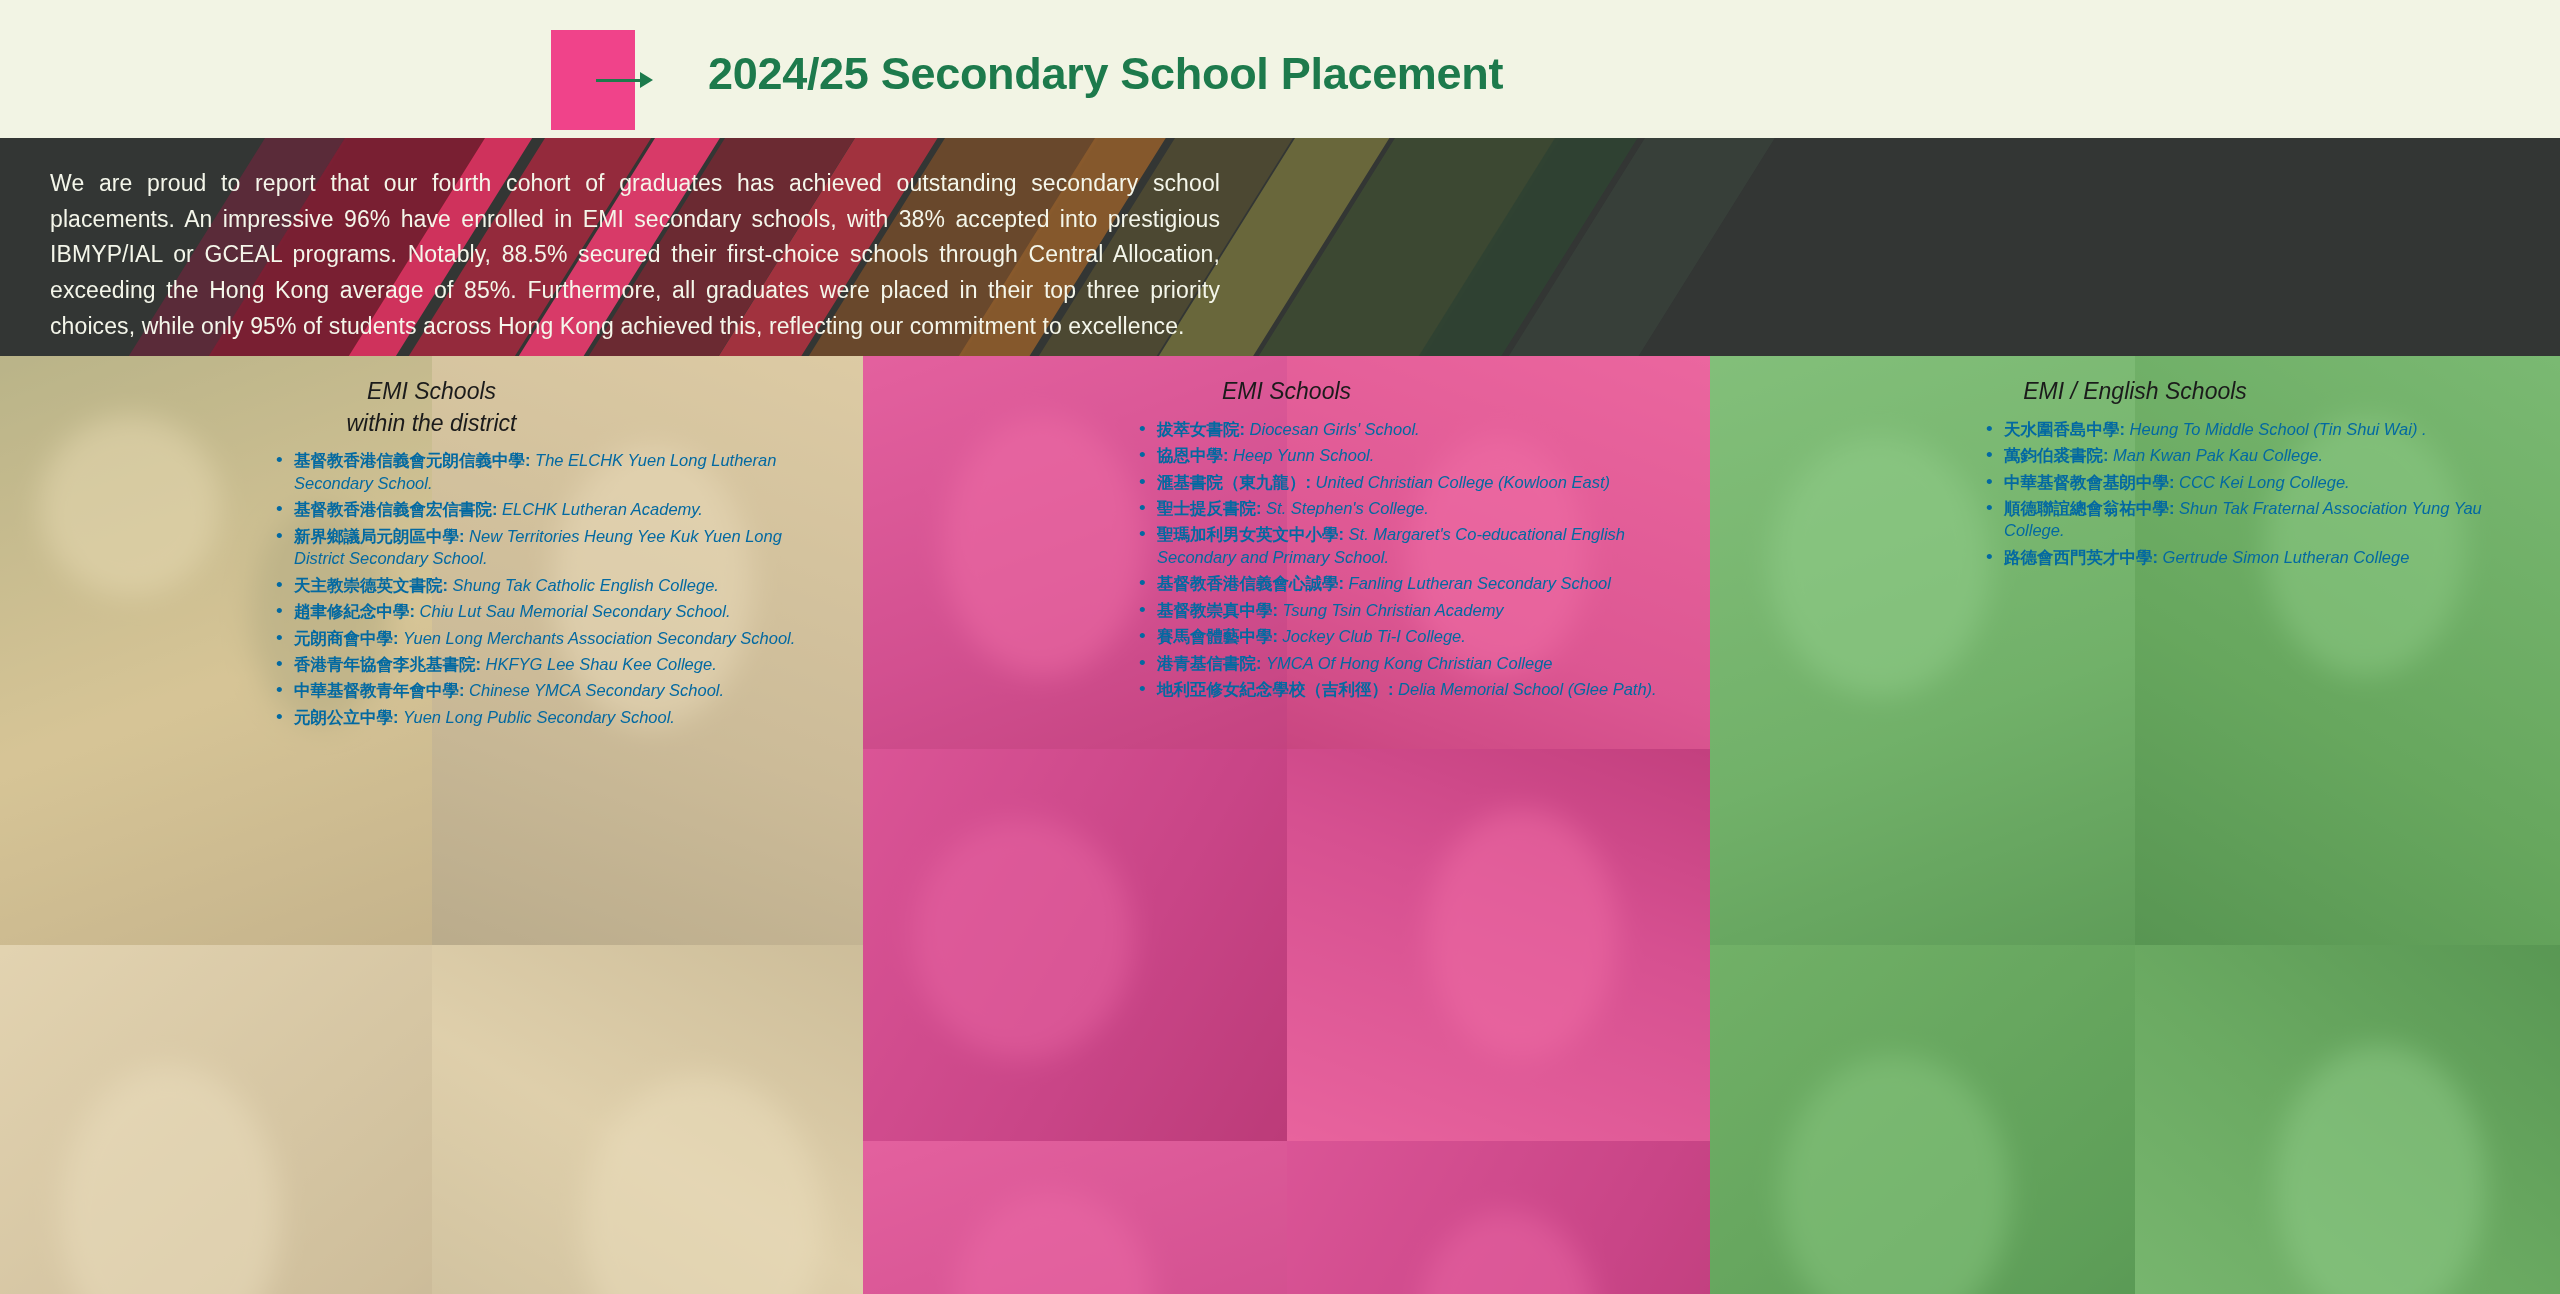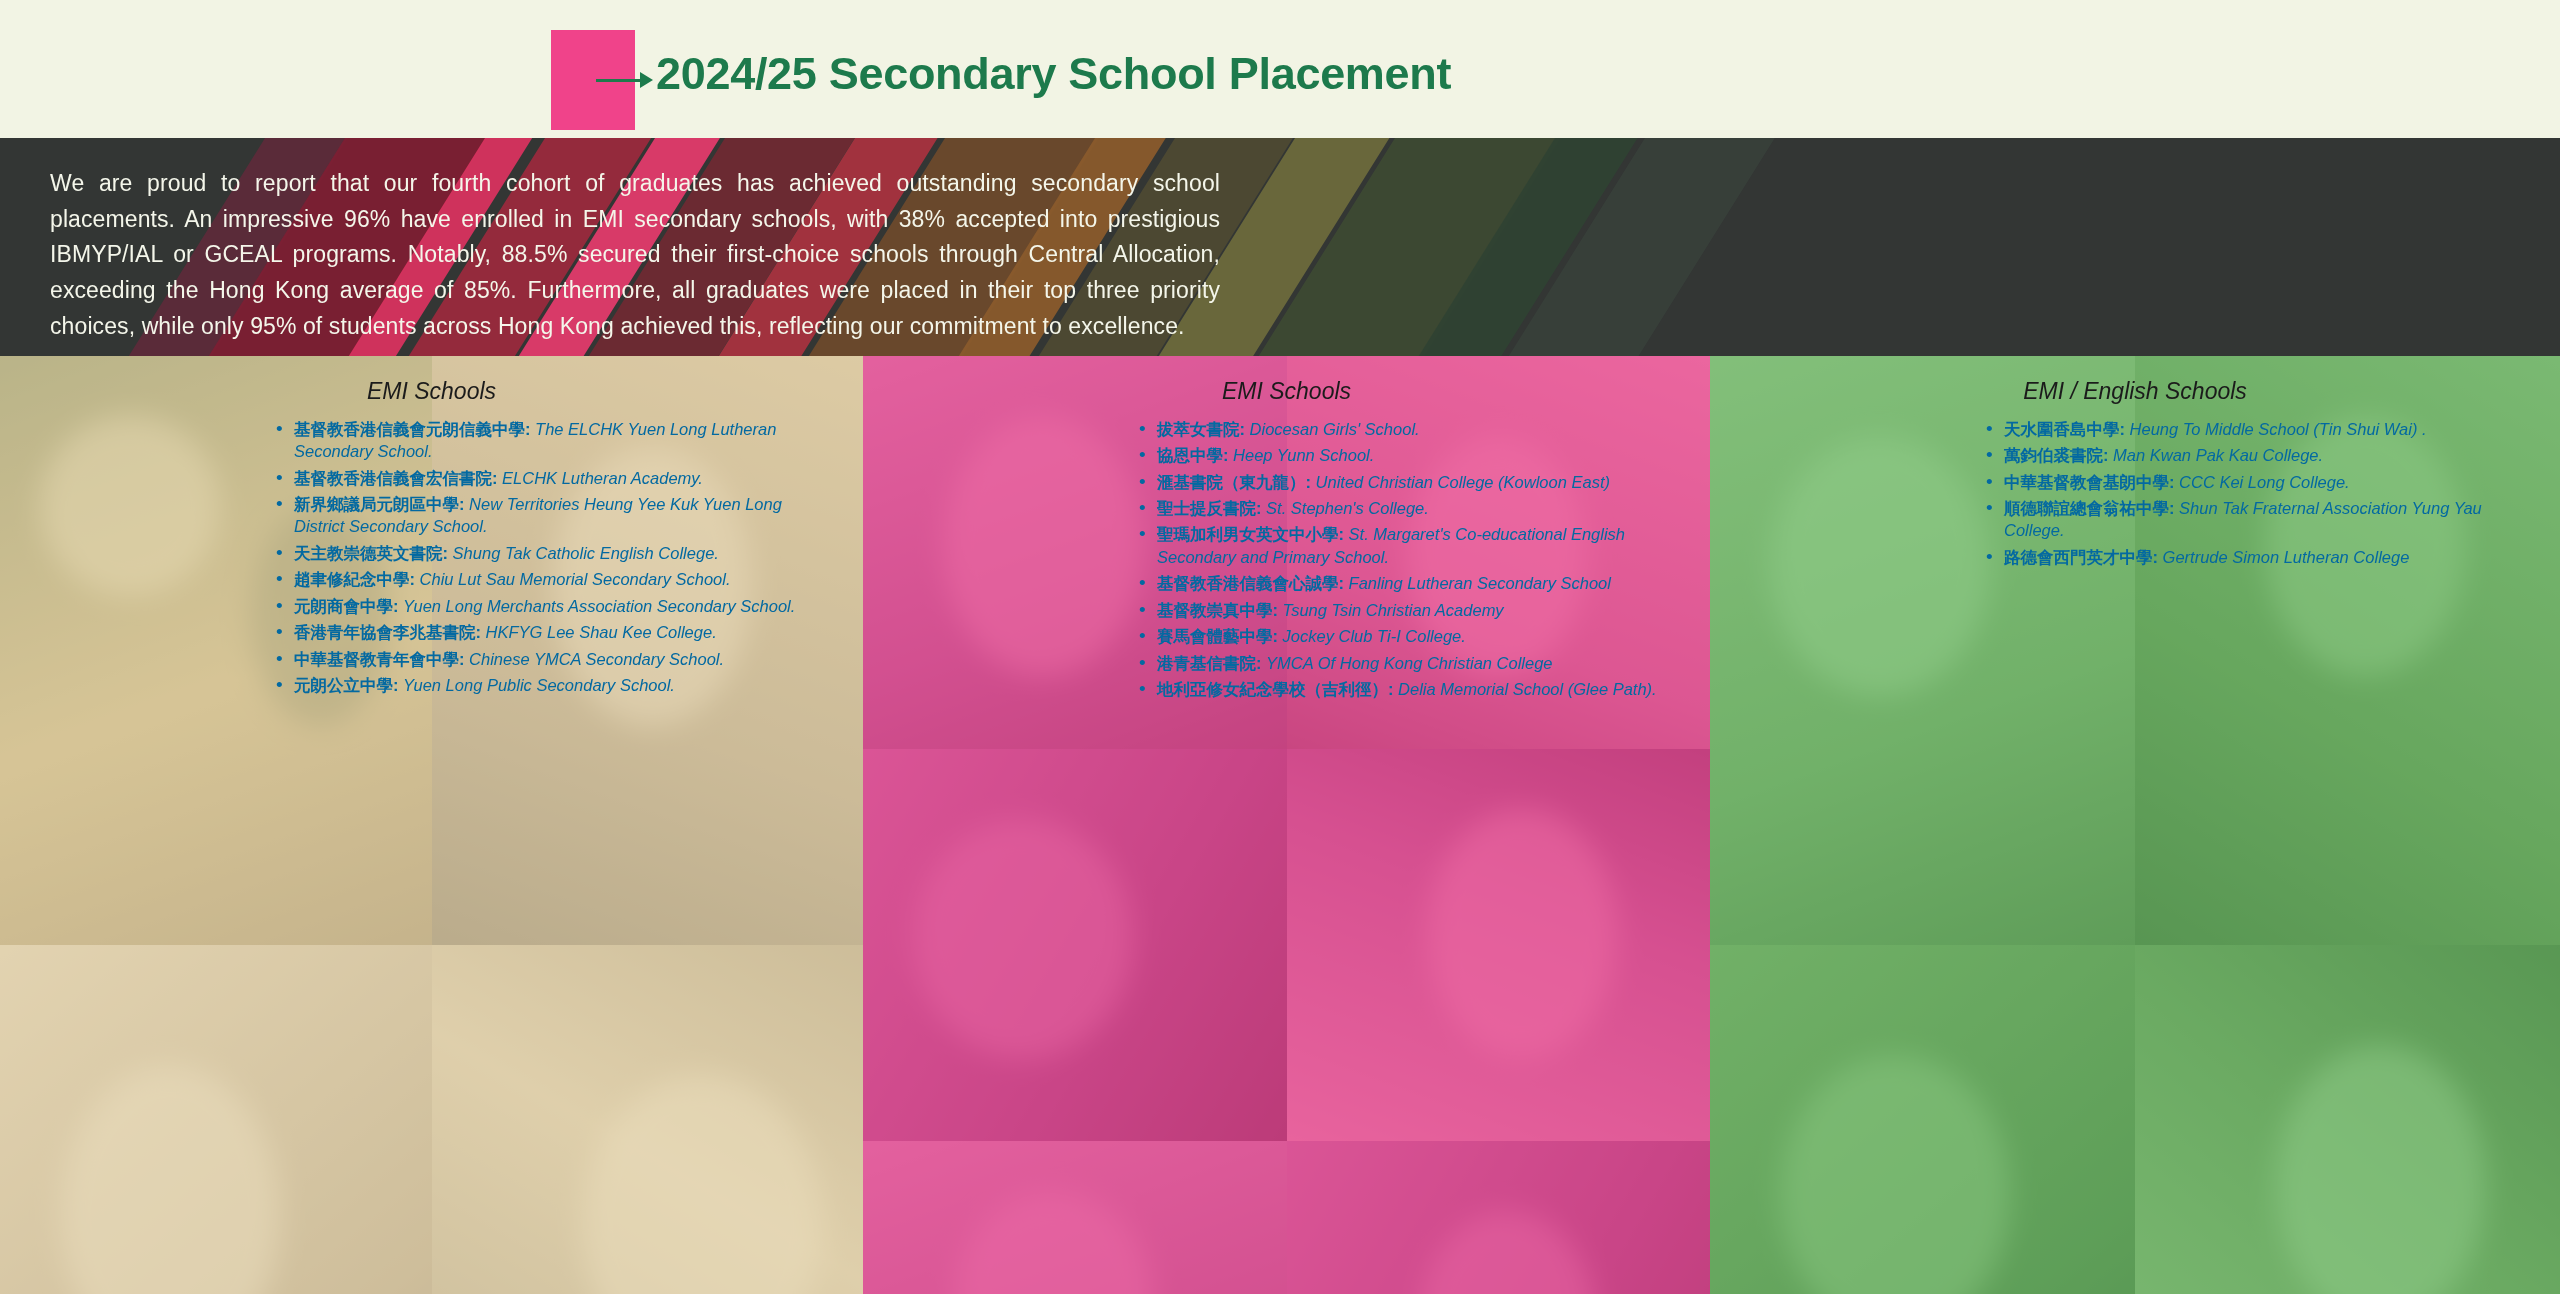--- a/index.html
+++ b/index.html
@@ -41,21 +41,21 @@
     width: 44px; height: 3px; background: #1d7a4c;
   }
   .arrow-head {
     width: 0; height: 0;
     border-top: 8px solid transparent;
     border-bottom: 8px solid transparent;
     border-left: 13px solid #1d7a4c;
   }
   .page-title {
     position: absolute;
-    left: 656px;
+    left: 708px;
     top: 48px;
     font-size: 45px;
     font-weight: bold;
     color: #1d7a4c;
     letter-spacing: -0.3px;
     white-space: nowrap;
   }
 
   
   .intro-bar {
@@ -237,20 +237,21 @@
         <div class="blob" style="left:60px;top:120px;width:220px;height:300px;background:#f1ece2;"></div>
       </div>
       <div class="ph p-d">
         <div class="blob" style="left:150px;top:130px;width:240px;height:300px;background:#efe9dc;"></div>
       </div>
     </div>
     <div class="tint"></div>
     <div class="col-inner">
       <div class="col-heading">
         <span class="ln">EMI Schools</span>
+        <span class="ln">within the district</span>
       </div>
       <div class="list-wrap-1">
         <ul class="school-list">
           <li><span class="zh">基督教香港信義會元朗信義中學:</span> <span class="en">The ELCHK Yuen Long Lutheran Secondary School.</span></li>
           <li><span class="zh">基督教香港信義會宏信書院:</span> <span class="en">ELCHK Lutheran Academy.</span></li>
           <li><span class="zh">新界鄉議局元朗區中學:</span> <span class="en">New Territories Heung Yee Kuk Yuen Long District Secondary School.</span></li>
           <li><span class="zh">天主教崇德英文書院:</span> <span class="en">Shung Tak Catholic English College.</span></li>
           <li><span class="zh">趙聿修紀念中學:</span> <span class="en">Chiu Lut Sau Memorial Secondary School.</span></li>
           <li><span class="zh">元朗商會中學:</span> <span class="en">Yuen Long Merchants Association Secondary School.</span></li>
           <li><span class="zh">香港青年協會李兆基書院:</span> <span class="en">HKFYG Lee Shau Kee College.</span></li>

